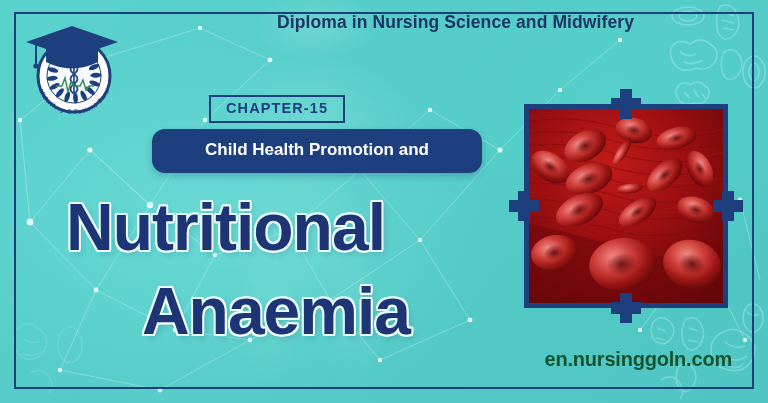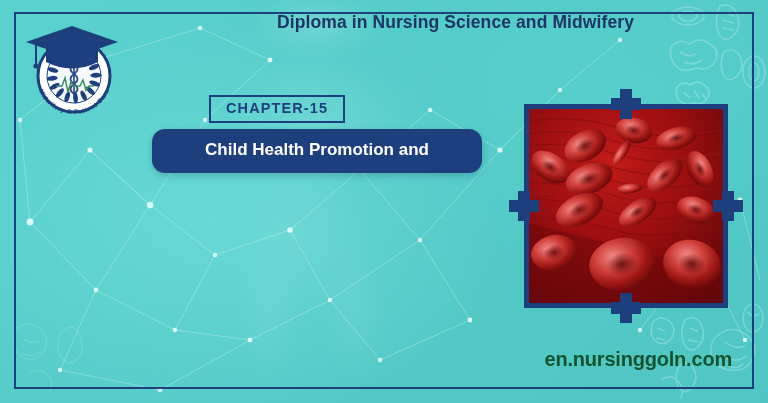--- a/index.html
+++ b/index.html
@@ -297,20 +297,24 @@
       <circle cx="14" cy="48" r="2.6" fill="#1e3f7e"></circle>
     </g>
   </svg>
 
   <div class="diploma">Diploma in Nursing Science and Midwifery</div>
   <div class="chapter-badge">CHAPTER-15</div>
   <div class="subtitle-box">
     <div>Child Health Promotion and</div>
   </div>
 
+  <div class="title-wrap">
+    <div class="title-line title-1">Nutritional</div>
+    <div class="title-line title-2">Anaemia</div>
+  </div>
 
   <div class="url">en.nursinggoln.com</div>
 
   <div class="img-block">
     <div class="img-frame">
       <svg class="rbc-svg" viewBox="0 0 200 200" preserveAspectRatio="xMidYMid slice">
         <defs>
           <radialGradient id="bgRed" cx="42%" cy="28%" r="85%">
             <stop offset="0%" stop-color="#c11b18"></stop>
             <stop offset="45%" stop-color="#9d0f11"></stop>

